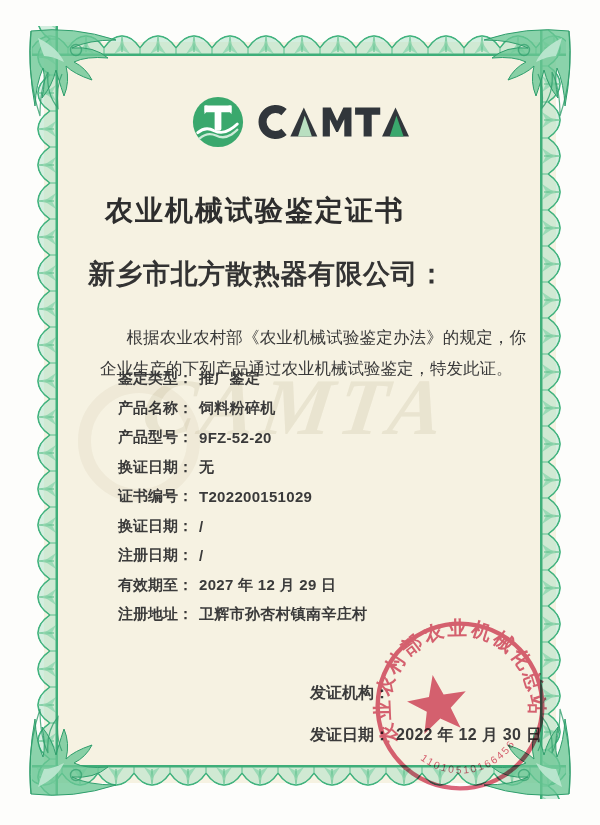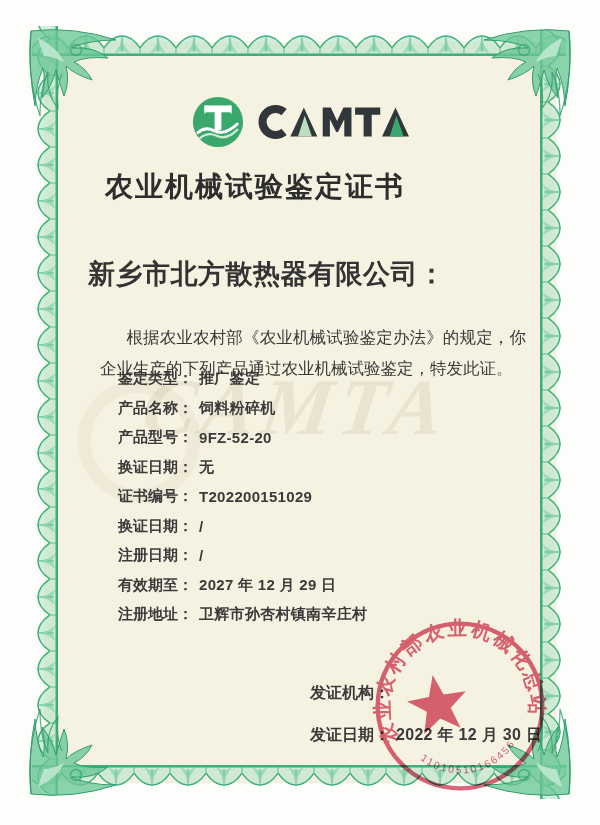--- a/index.html
+++ b/index.html
@@ -20,21 +20,21 @@
   .watermark-circle{
     position:absolute;left:78px;top:380px;width:96px;height:96px;border-radius:50%;
     border:13px solid rgba(172,160,116,0.10);pointer-events:none;
   }
 
   .logo-row{position:absolute;top:95px;left:0;width:600px;display:flex;justify-content:center;align-items:center;gap:13px;}
   .logo-circle{display:block;}
   .wordmark{display:block;}
 
   .title{
-    position:absolute;top:168px;left:0;width:510px;margin:0;text-align:center;
+    position:absolute;top:192px;left:0;width:510px;margin:0;text-align:center;
     font-family:"Liberation Serif", serif;font-weight:700;font-size:28px;
     letter-spacing:2px;color:#2d2d2d;
   }
   .company{
     position:absolute;top:256px;left:88px;font-size:27px;font-weight:700;color:#333333;
     letter-spacing:0.5px;
   }
   .paragraph{
     position:absolute;top:310px;left:88px;width:426px;margin:12px;
     font-size:16.5px;line-height:31px;color:#3a3a3a;font-weight:500;

